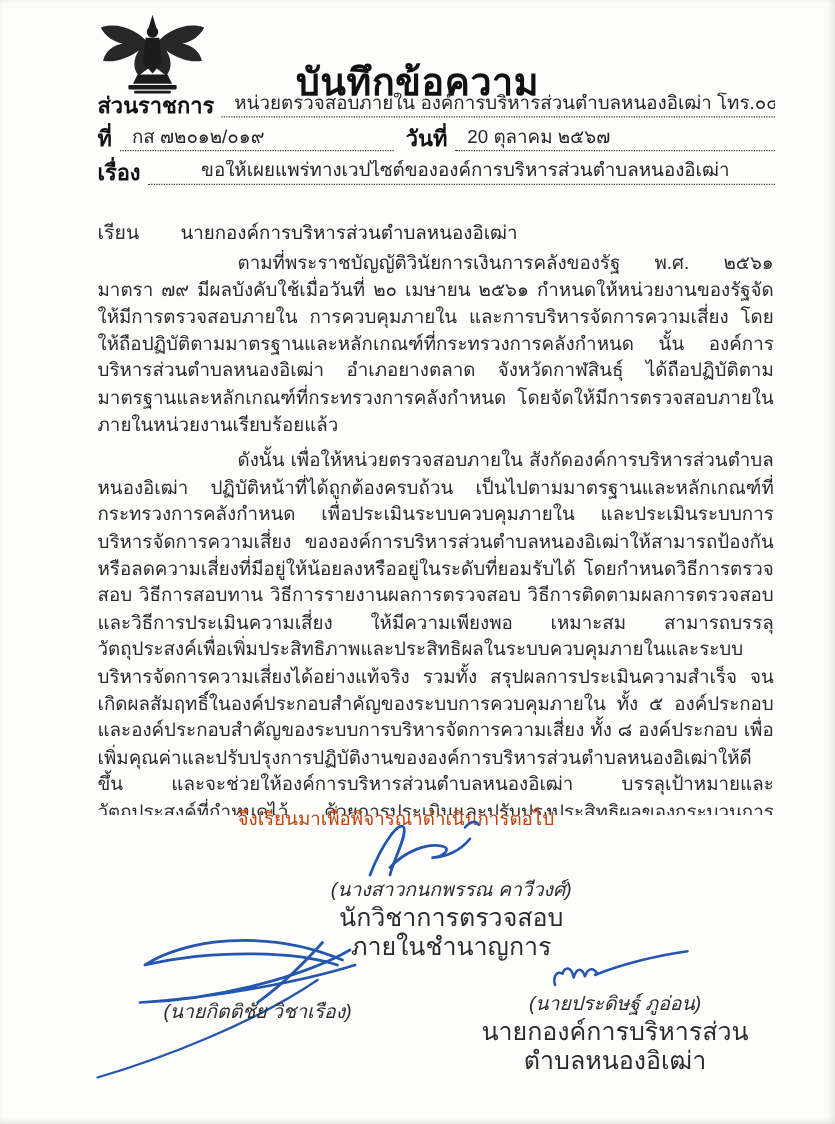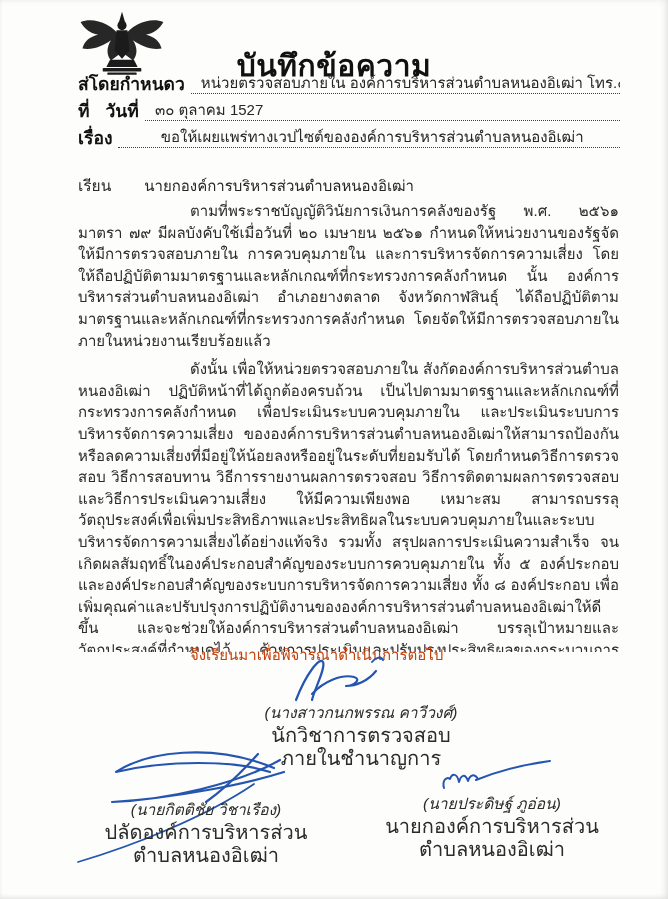--- a/index.html
+++ b/index.html
@@ -80,28 +80,29 @@
       <path d="M44 21 L56 21 L58 43 L50 52 L42 43 Z"></path>
       <path d="M37 53 L63 53 L67 61 L33 61 Z"></path>
       <rect x="29" y="62" width="42" height="4" rx="1"></rect>
       <rect x="34" y="67" width="32" height="2.5" rx="1"></rect>
     </g>
   </svg>
 
   <h1 class="title">บันทึกข้อความ</h1>
 
   <div class="hrow r1">
-    <span class="lbl">ส่โดยกำหนดว</span>
+    <span class="lbl">ส่วนราชการ</span>
     <span class="fill"><span class="val">หน่วยตรวจสอบภายใน  องค์การบริหารส่วนตำบลหนองอิเฒ่า โทร.๐๔๓-๐๑๙๖๒๑</span></span>
   </div>
 
   <div class="hrow r2">
     <span class="lbl">ที่</span>
+    <span class="fill w1"><span class="val">กส ๗๒๐๑๒/๐๑๙</span></span>
     <span class="lbl lbl2">วันที่</span>
-    <span class="fill"><span class="val">๓๐  ตุลาคม  1527</span></span>
+    <span class="fill"><span class="val">20  ตุลาคม  ๒๕๖๗</span></span>
   </div>
 
   <div class="hrow r3">
     <span class="lbl">เรื่อง</span>
     <span class="fill"><span class="val">ขอให้เผยแพร่ทางเวปไซต์ขององค์การบริหารส่วนตำบลหนองอิเฒ่า</span></span>
   </div>
 
   <div class="hrow r4 noline">
     <span class="lbl" style="font-size:15.5px;font-weight:normal;color:#2b2b2b;">เรียน</span>
     <span class="to-val">นายกองค์การบริหารส่วนตำบลหนองอิเฒ่า</span>
@@ -126,21 +127,20 @@
   </div>
 
   <svg class="sigstroke sig-svg" style="left:62px;top:740px;" width="260" height="130" viewBox="0 0 260 130">
     <path d="M212 28 C150 2 84 12 54 32 C104 20 172 20 208 32" stroke="#2456b0" stroke-width="2.2"></path>
     <path d="M218 20 C176 44 104 60 50 62 C114 58 184 44 222 32" stroke="#2456b0" stroke-width="2.2"></path>
     <path d="M196 14 C178 34 158 52 144 62" stroke="#2456b0" stroke-width="2.2"></path>
     <path d="M192 44 C142 78 70 106 16 122" stroke="#2456b0" stroke-width="1.8"></path>
   </svg>
   <div class="sig-block sig-left">
     <div class="sig-name">(นายกิตติชัย  วิชาเรือง)</div>
-    <div class="sig-pos">ปลัดองค์การบริหารส่วนตำบลหนองอิเฒ่า</div>
   </div>
 
   <svg class="sigstroke sig-svg" style="left:432px;top:756px;" width="130" height="38" viewBox="0 0 130 38">
     <path d="M12 32 C10 25 14 20 18 23 C20 17 25 17 27 26 C29 19 33 17 36 25 C38 19 42 17 46 23" stroke="#2456b0" stroke-width="2"></path>
     <path d="M44 24 C66 15 96 8 118 5" stroke="#2456b0" stroke-width="2"></path>
   </svg>
   <div class="sig-block sig-right">
     <div class="sig-name">(นายประดิษฐ์  ภูอ่อน)</div>
     <div class="sig-pos">นายกองค์การบริหารส่วนตำบลหนองอิเฒ่า</div>
   </div>

